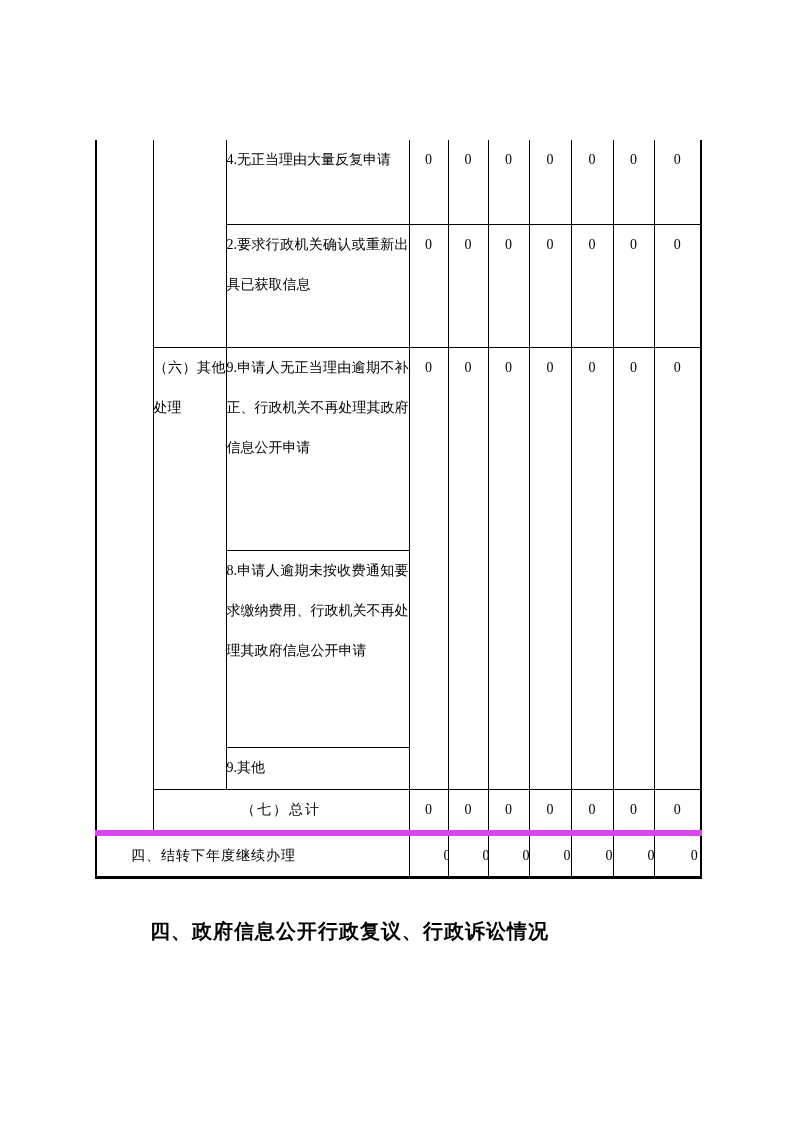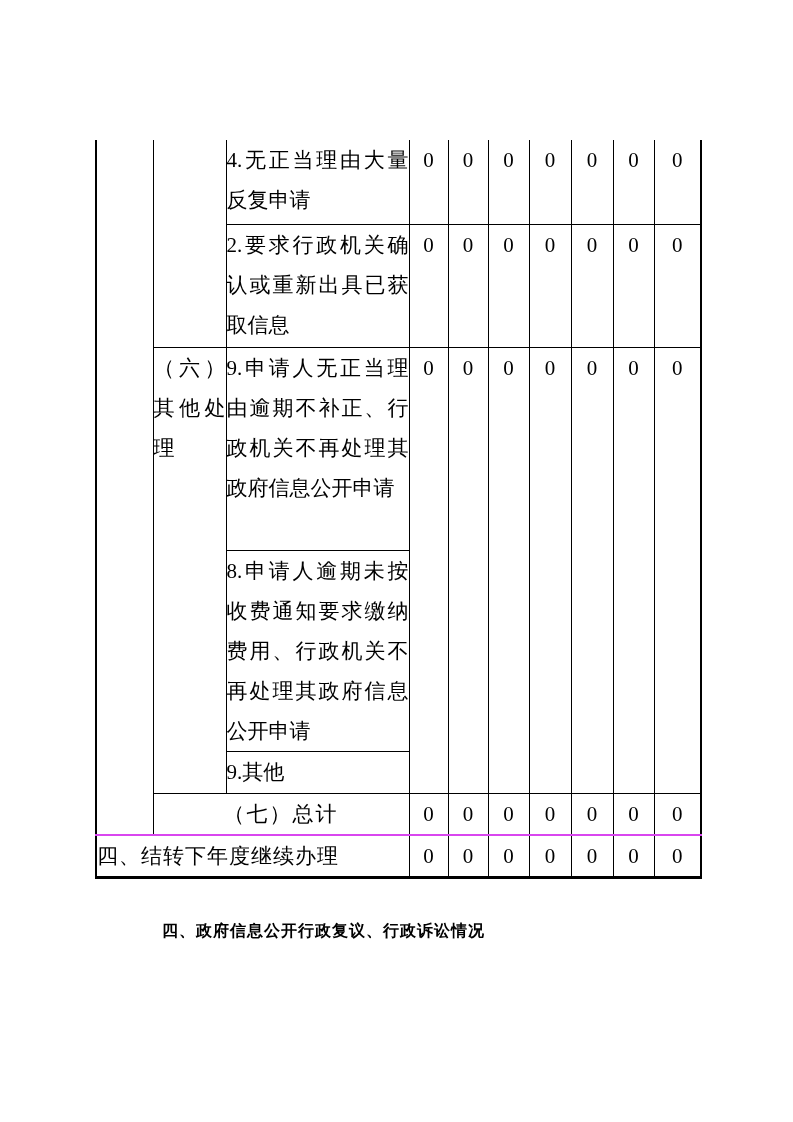--- a/index.html
+++ b/index.html
@@ -24,21 +24,21 @@
     border-collapse: collapse;
     table-layout: fixed;
     border-left: 2px solid #000;
     border-right: 2px solid #000;
     border-bottom: 3px solid #000;
     border-top: none;
   }
   table.report td {
     border: 1px solid #000;
     vertical-align: top;
-    font-size: 21px;
+    font-size: 14px;
     line-height: 40px;
     padding: 0;
     overflow: hidden;
   }
   tr.row-first td { border-top: none; }
   td.lbl {
     text-align: justify;
     text-justify: inter-character;
     padding: 1px 15px 0 7px;
   }
@@ -56,28 +56,28 @@
   td.total-lbl {
     padding: 0 0 0 8px;
     letter-spacing: 2px;
     text-align: center;
   }
   td.carry-lbl {
     padding: 0 0 0 5px;
     letter-spacing: 1px;
     text-align: left;
   }
-  tr.thick-top td { border-top: 2px solid #d946ef; }
+  tr.thick-top td { border-top: 6px solid #d946ef; padding-left: 34px; }
   .section-heading {
     position: absolute;
-    left: 162px;
+    left: 150px;
     top: 918px;
     font-family: "Liberation Sans", "DejaVu Sans", sans-serif;
     font-weight: bold;
-    font-size: 16px;
+    font-size: 20px;
     letter-spacing: 1px;
     line-height: 26px;
     white-space: nowrap;
   }
 </style>
 </head>
 <body>
 
 <div class="page">
 

